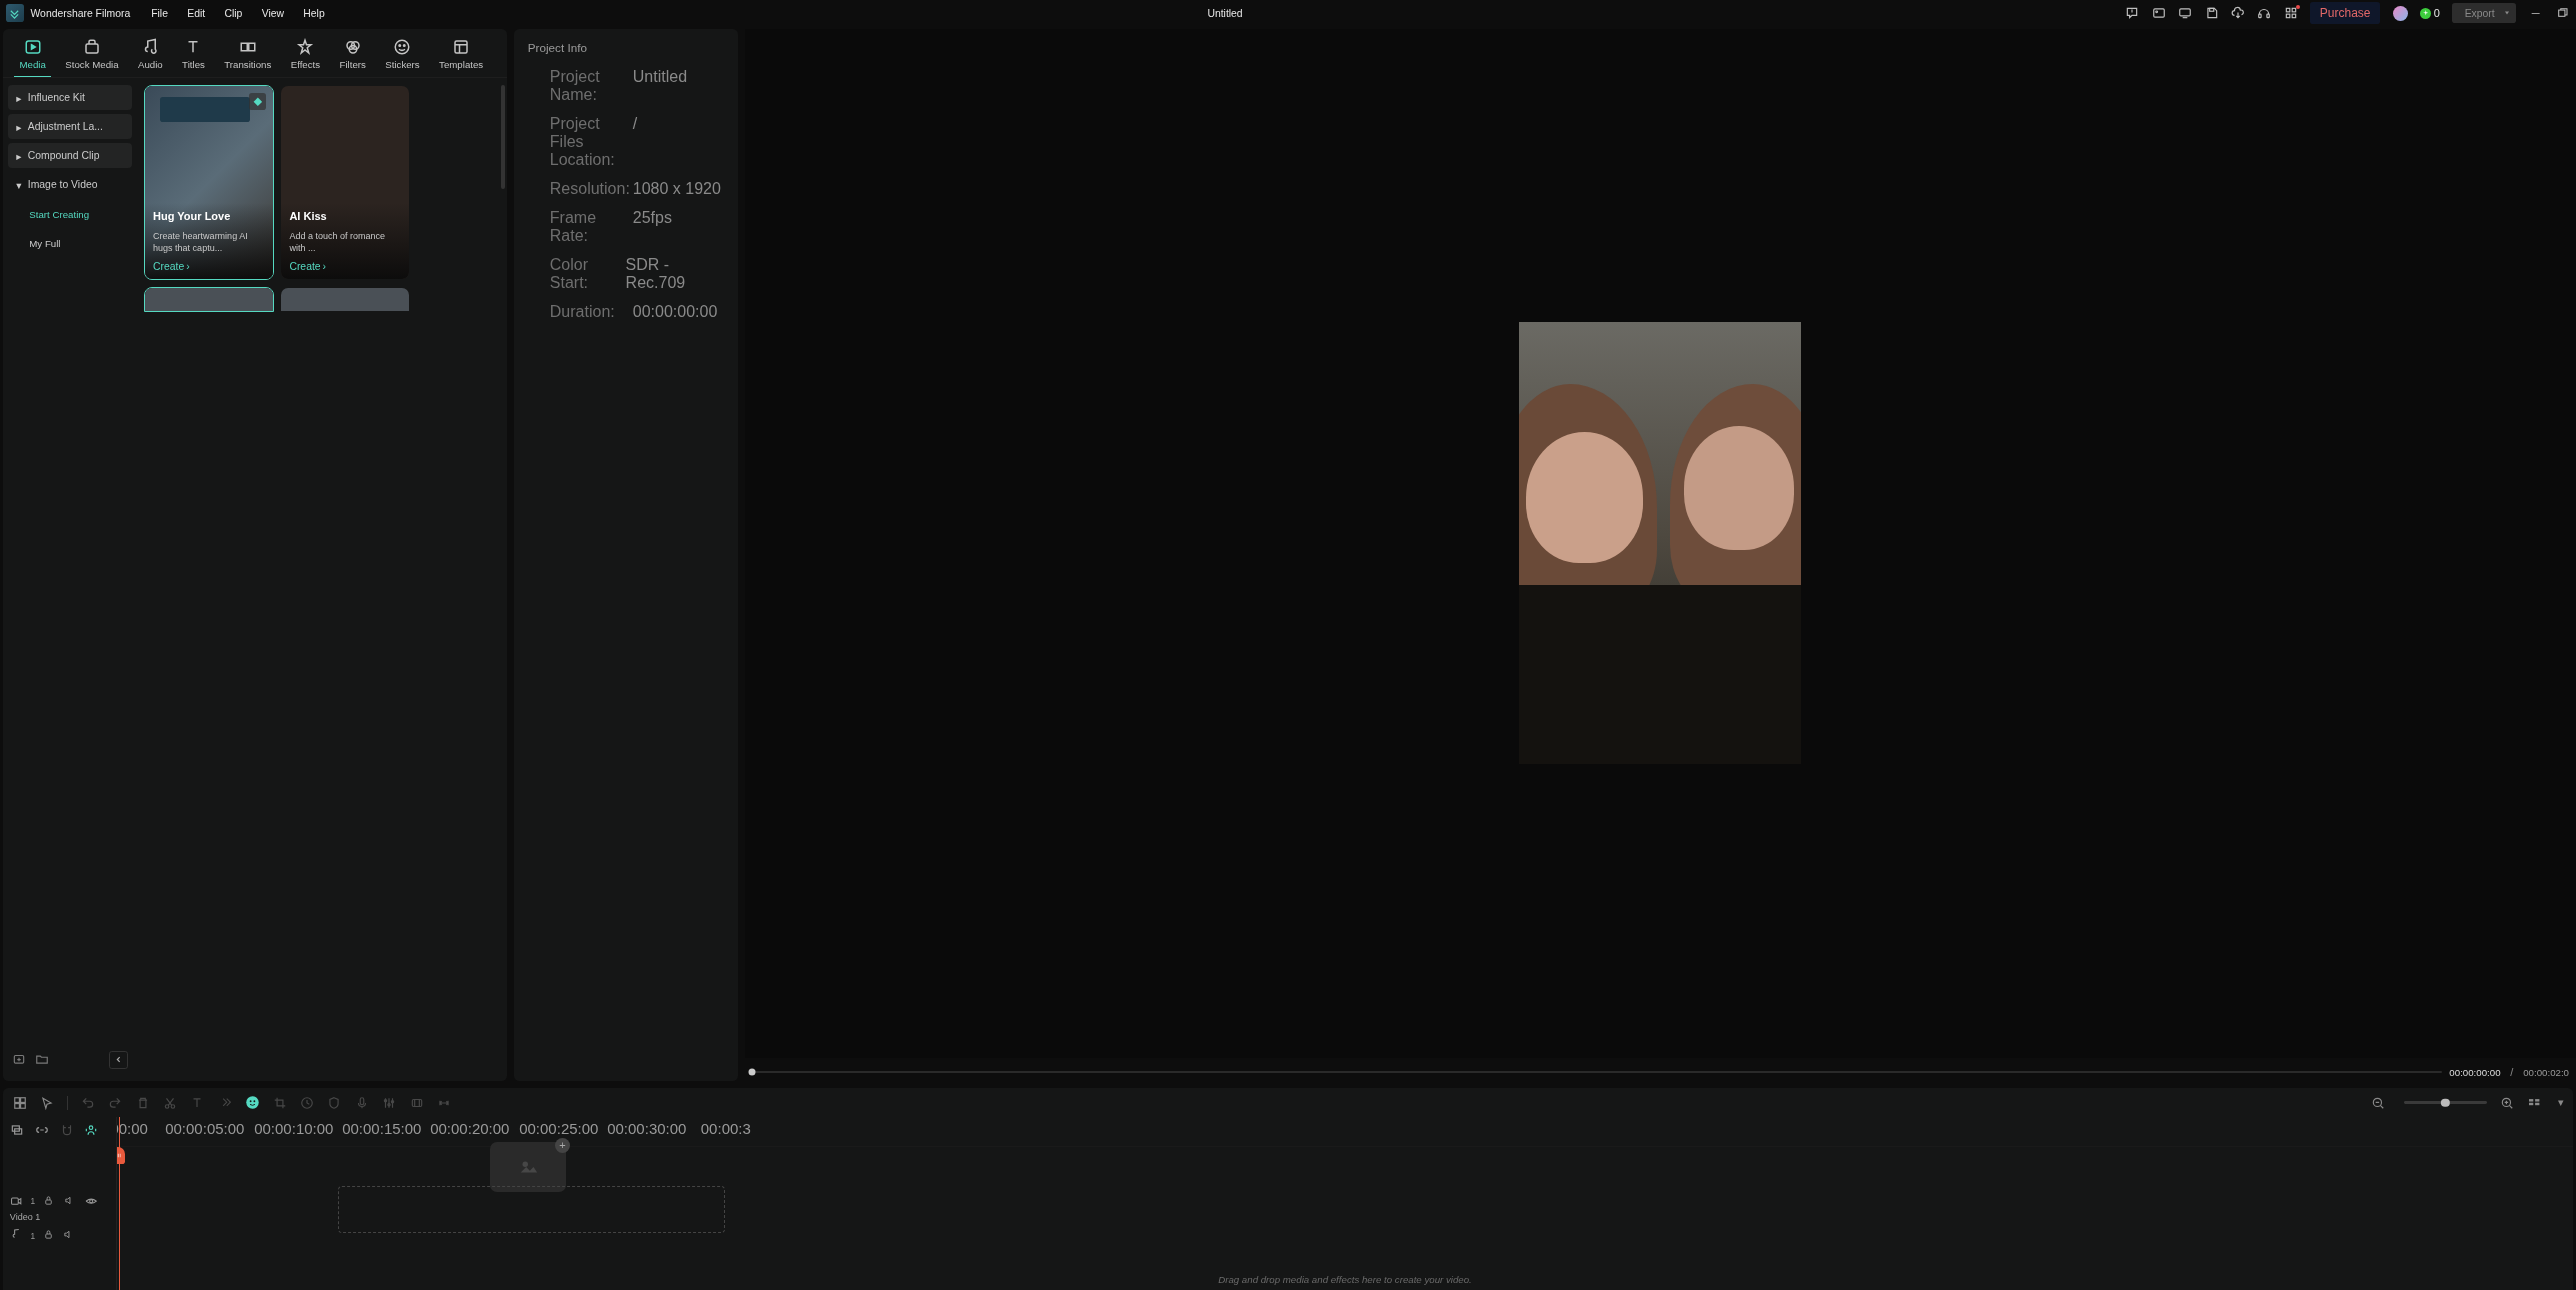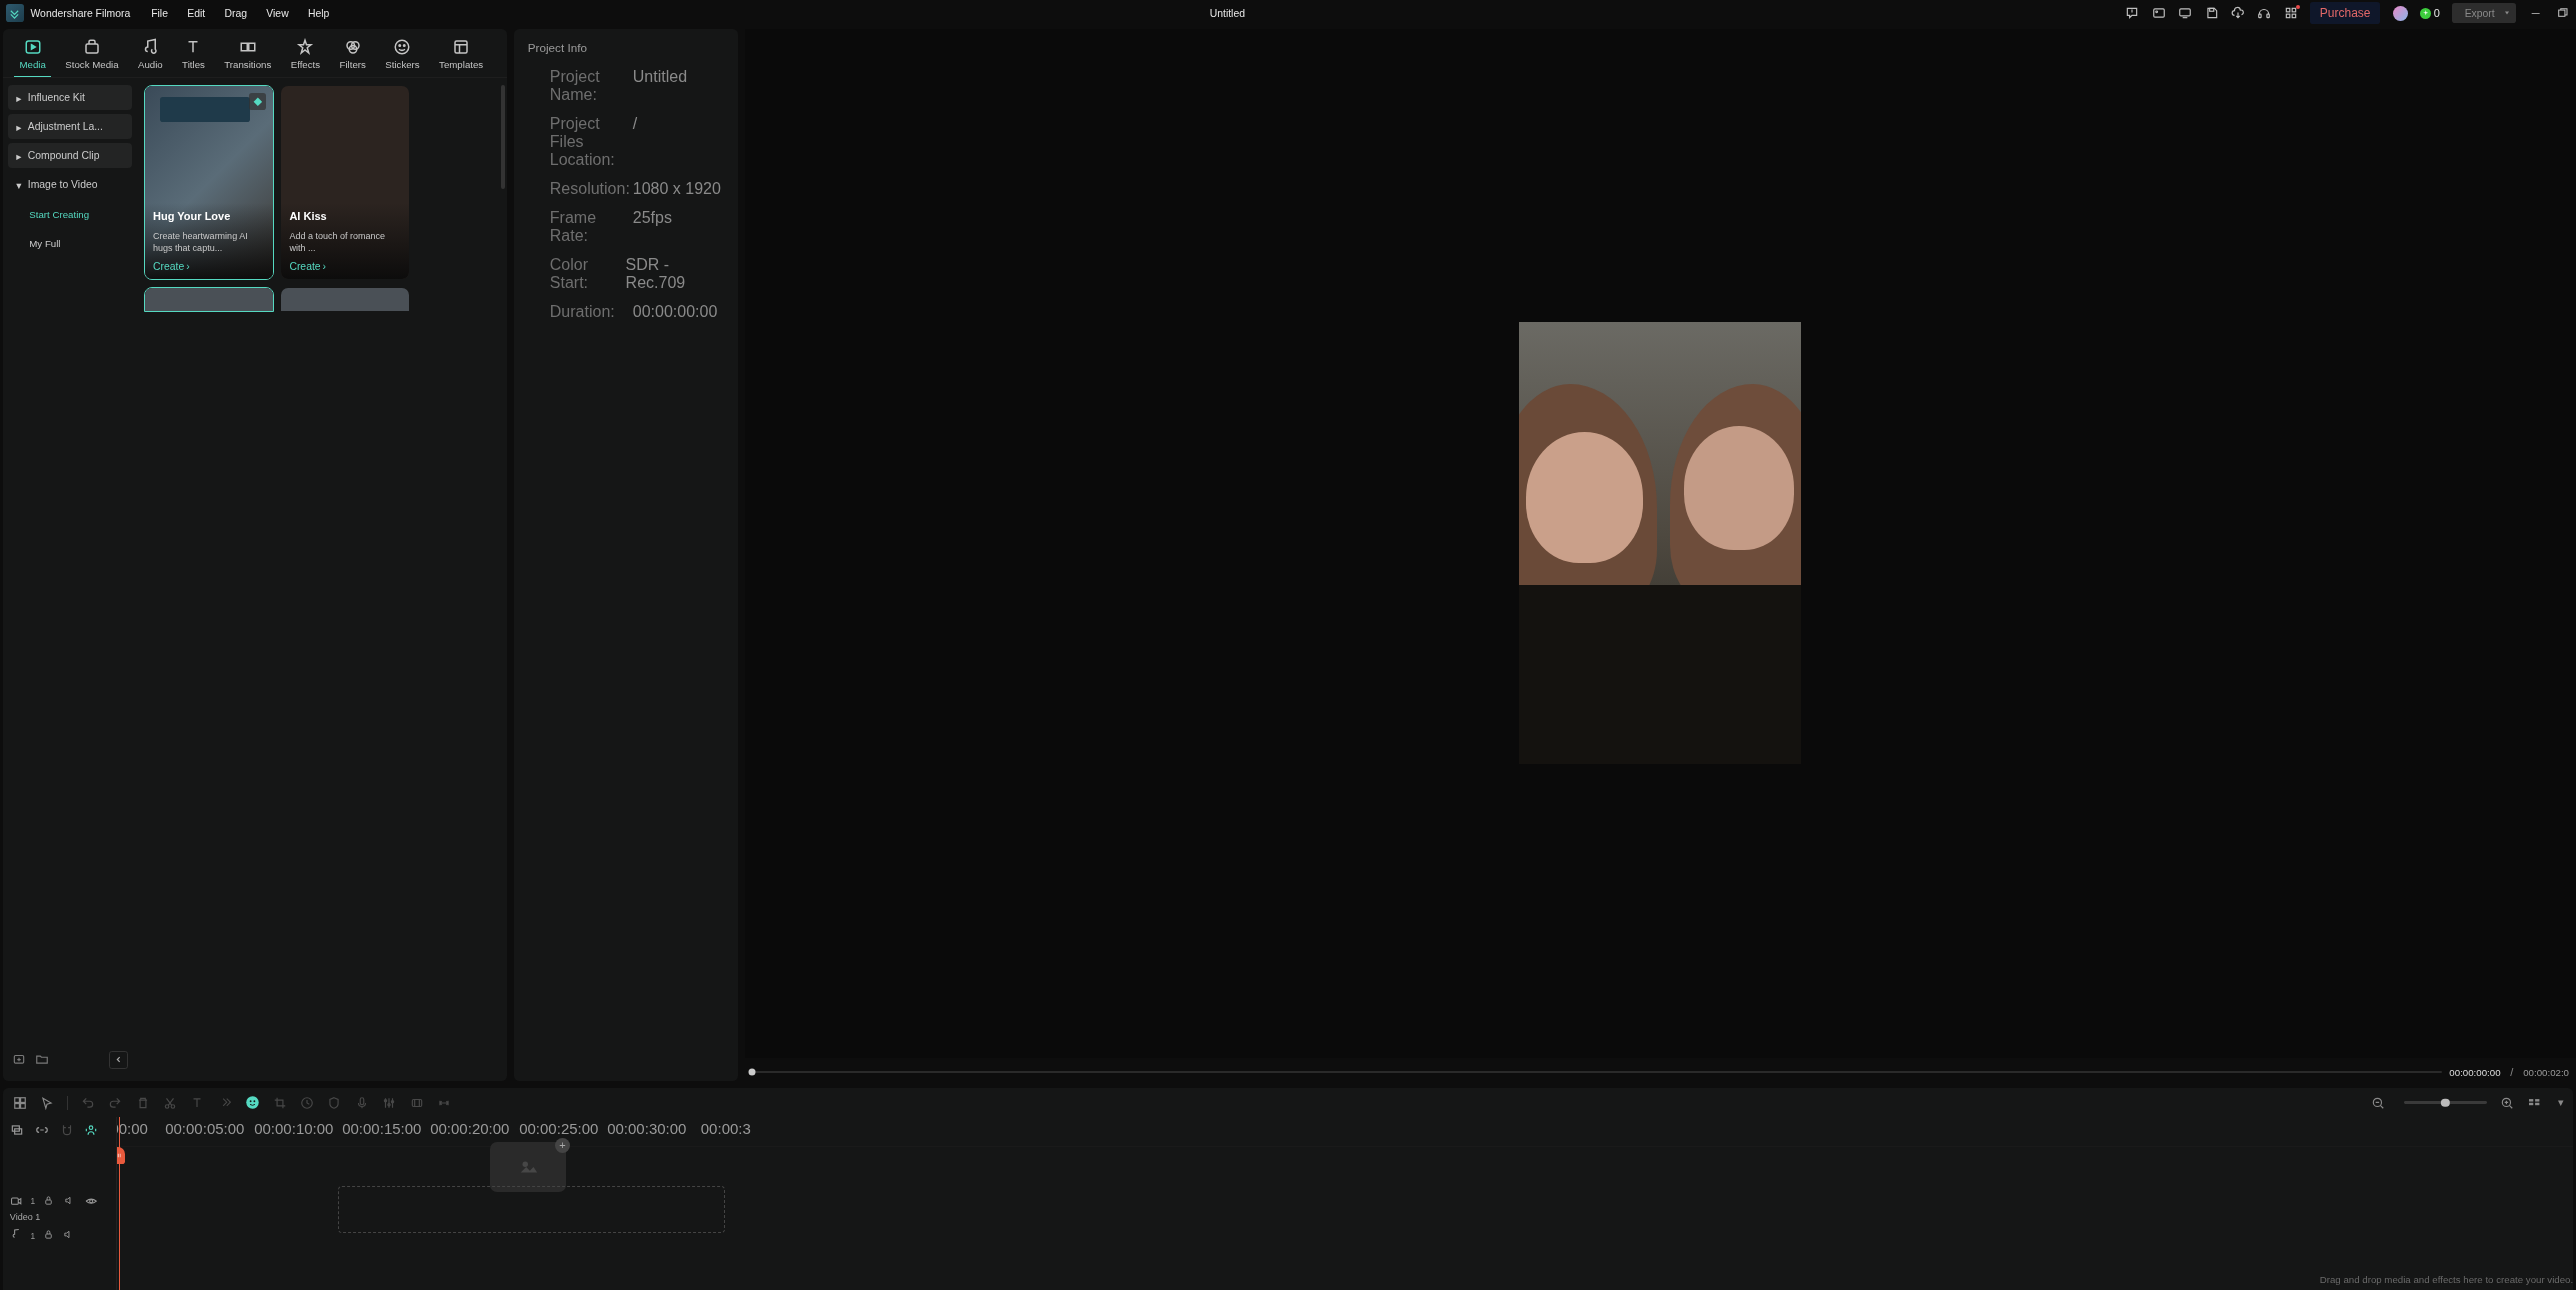--- a/index.html
+++ b/index.html
@@ -106,21 +106,21 @@
 
 .tl-right { flex:1; position:relative; overflow:hidden; }
 .ruler { height:30px; position:relative; border-bottom:0.7px solid #1a1a1a; }
 .ruler-tick { position:absolute; top:2.8px; font-size:15px; color:#9a9a9a; transform:translateX(-50%); }
 .playhead-line { position:absolute; top:0; bottom:0; left:2.1px; width:1.4px; background:#e85a3d; z-index:5; }
 .playhead-head { position:absolute; top:30px; left:-5.5px; width:14px; height:16.6px; background:#e85a3d; border-radius:7px 7px 2.8px 2.8px; display:flex; align-items:center; justify-content:center; z-index:6; cursor:pointer; }
 .drop-zone { position:absolute; top:69px; left:221px; width:387px; height:47px; border:1.4px dashed #444; border-radius:4.1px; }
 .drop-icon { position:absolute; top:25px; left:373px; width:83px; height:55px; }
 .drop-rect { width:76px; height:50px; background:#2a2a2a; border-radius:7px; position:relative; display:flex; align-items:center; justify-content:center; }
 .drop-plus { position:absolute; top:-4.1px; right:-4.1px; width:15px; height:15px; background:#444; border-radius:50%; display:flex; align-items:center; justify-content:center; color:#aaa; }
-.drop-text { position:absolute; bottom:5.5px; left:0; right:0; text-align:right; color:#6a6a6a; font-size:9.7px; }
+.drop-text { position:absolute; bottom:5.5px; left:0; right:0; text-align:center; color:#6a6a6a; font-size:9.7px;font-style:italic; }
 
 
 .pseudo-photo { width:100%; height:100%; background: linear-gradient(135deg,#3a4a58 0%, #5a6c78 50%, #3a3530 100%); position:relative; }
 .pseudo-photo.kiss { background: #2c2420; }
 .pseudo-photo.small { background: #4a5056; }
 .mock-tooltip { position:absolute; top:11px; left:15px; width:90px; height:25px; background:#1f3a4a; border-radius:2.8px; }
 .preview-mock { width:100%; height:100%; background: #3a3a3a; position:relative; }
 .preview-mock .bg-grad { position:absolute; inset:0; background: linear-gradient(180deg, #6b6a64 0%, #4e4940 48%, #22201c 100%); }
 .preview-mock .head1 { position:absolute; top:110px; left:7px; width:117px; height:131px; border-radius:50% 50% 45% 45%; background:#caa08a; }
 .preview-mock .hair1 { position:absolute; top:62px; left:-21px; width:159px; height:228px; background:#6a4a38; border-radius:50% 60% 30% 40%; }
@@ -136,21 +136,21 @@
   <div class="titlebar">
     <div class="logo-box">
       <svg viewBox="0 0 24 24" fill="none" stroke="#55d9c1" stroke-width="2.5">
           <path d="M4 6 L12 14 L20 6 M4 14 L12 22 L20 14"></path>
         </svg>
     </div>
     <div class="app-name">Wondershare Filmora</div>
     <div class="menubar">
       <div class="menu-item">File</div>
       <div class="menu-item">Edit</div>
-      <div class="menu-item">Drag</div>
+      <div class="menu-item">Clip</div>
       <div class="menu-item">View</div>
       <div class="menu-item">Help</div>
     </div>
     <div class="titlebar-center">Untitled</div>
     <div class="titlebar-right">
       <div class="tb-icon">
           <svg viewBox="0 0 24 24" width="14" height="14" fill="none" stroke="currentColor" stroke-width="2">
             <path d="M4 4 L20 4 L20 16 L12 16 L8 20 L8 16 L4 16 Z"></path>
             <path d="M12 6 L12 11"></path>
           </svg>

